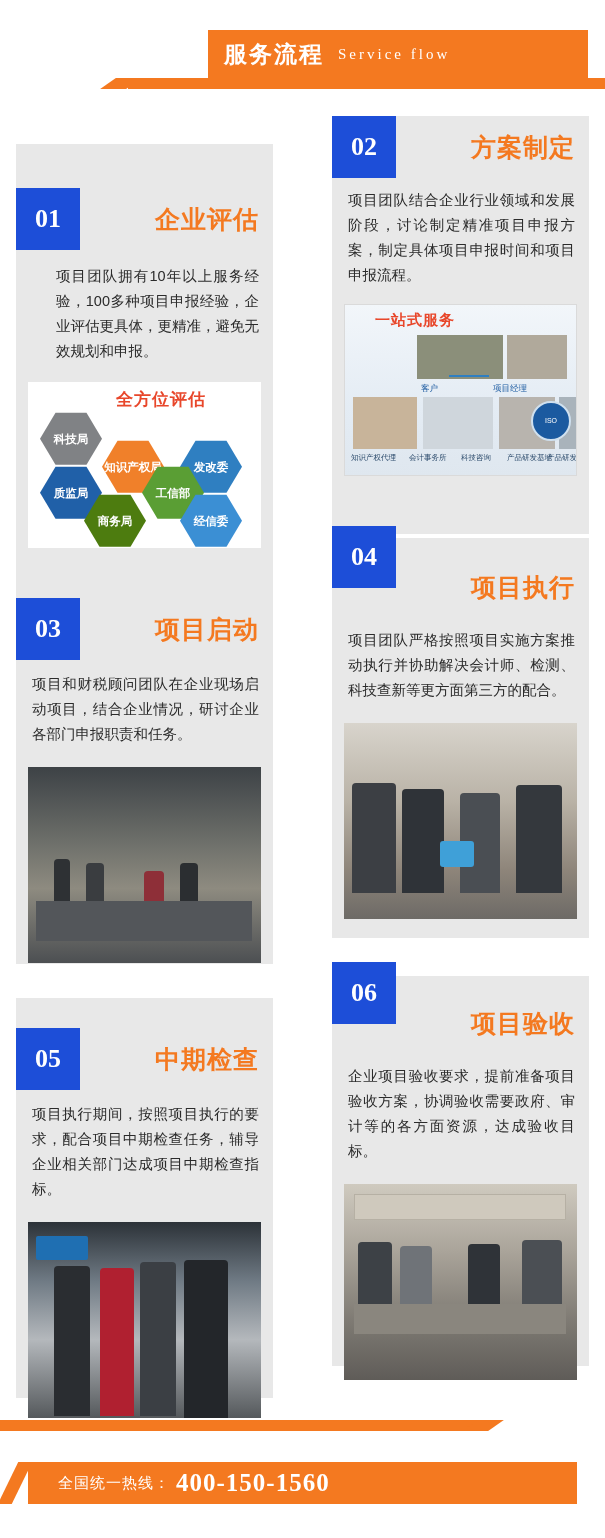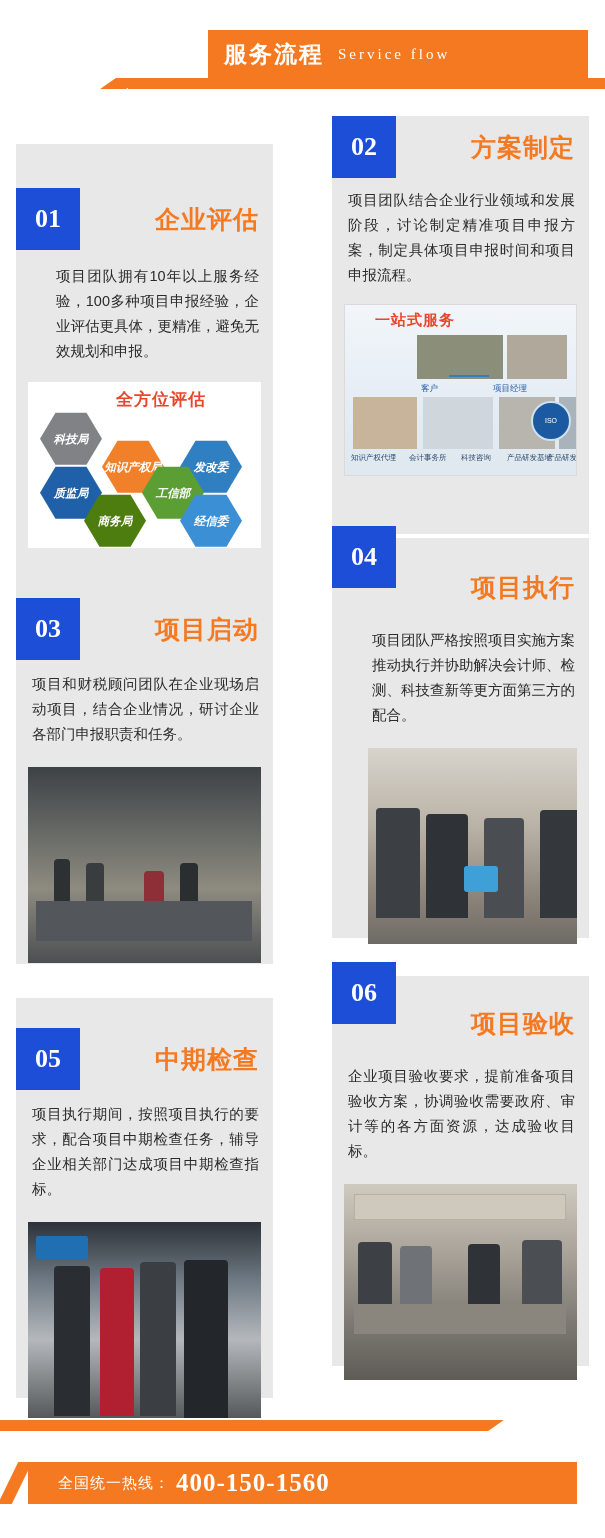--- a/index.html
+++ b/index.html
@@ -127,21 +127,20 @@
   .hex {
     position: absolute;
     width: 62px; height: 54px;
     color: #fff;
     font-size: 11.5px;
     font-weight: bold;
     display: flex; align-items: center; justify-content: center;
     clip-path: polygon(25% 2%, 75% 2%, 100% 50%, 75% 98%, 25% 98%, 0% 50%);
     text-align: center;
     line-height: 1.25;
-    font-style: italic;
   }
   .hx-gray   { background: #808285; }
   .hx-orange { background: #f0802a; }
   .hx-blue   { background: #2f7fc1; }
   .hx-green  { background: #4d7c0f; }
   .hx-dblue  { background: #2060a8; }
   .hx-dgreen { background: #5a9e34; }
   .hx-lblue  { background: #3b8fd4; }
 
   
@@ -220,21 +219,21 @@
     position: absolute; border-radius: 4px 4px 0 0;
   }
 
   
   #card03 { top: 22px; height: 404px; }
   #card03 .badge { top: 38px; }
   #card03 .titlewrap { height: 62px; display:flex; align-items:center; justify-content:flex-end; margin-top: 38px;}
   #card03 .card-body { padding-top: 12px; }
 
   
-  #card04 { top: 0px; height: 400px; padding-left: 24px; }
+  #card04 { top: 0px; height: 400px; }
   #card04 .badge { top: -12px; }
   #card04 .titlewrap { height: 62px; display:flex; align-items:center; justify-content:flex-end; margin-top: 18px; margin-left: 42px;}
   #card04 .card-body { padding-top: 10px; }
 
   
   #card05 { top: 22px; height: 400px; }
   #card05 .badge { top: 30px; }
   #card05 .titlewrap { height: 62px; display:flex; align-items:center; justify-content:flex-end; margin-top: 30px;}
   #card05 .card-body { padding-top: 12px; }
 

